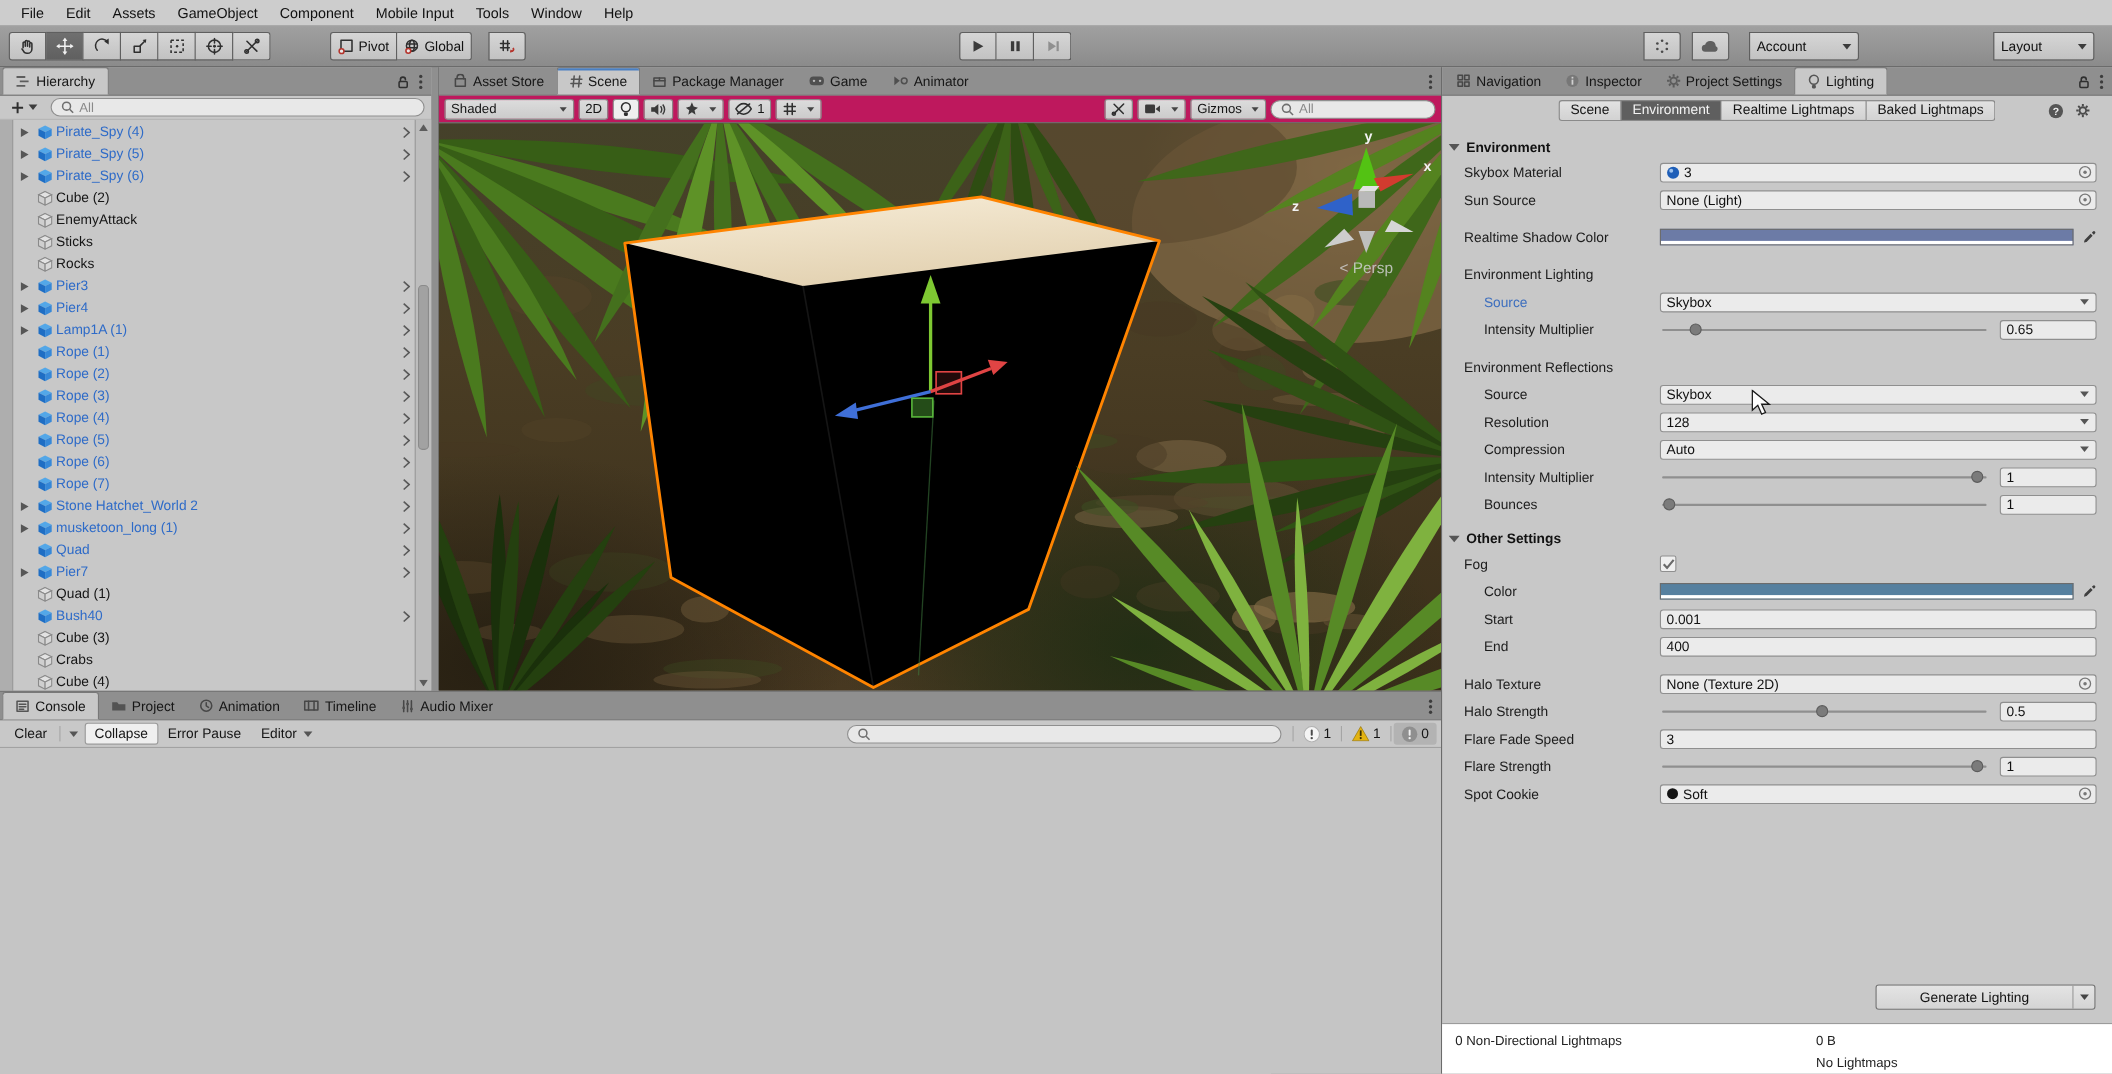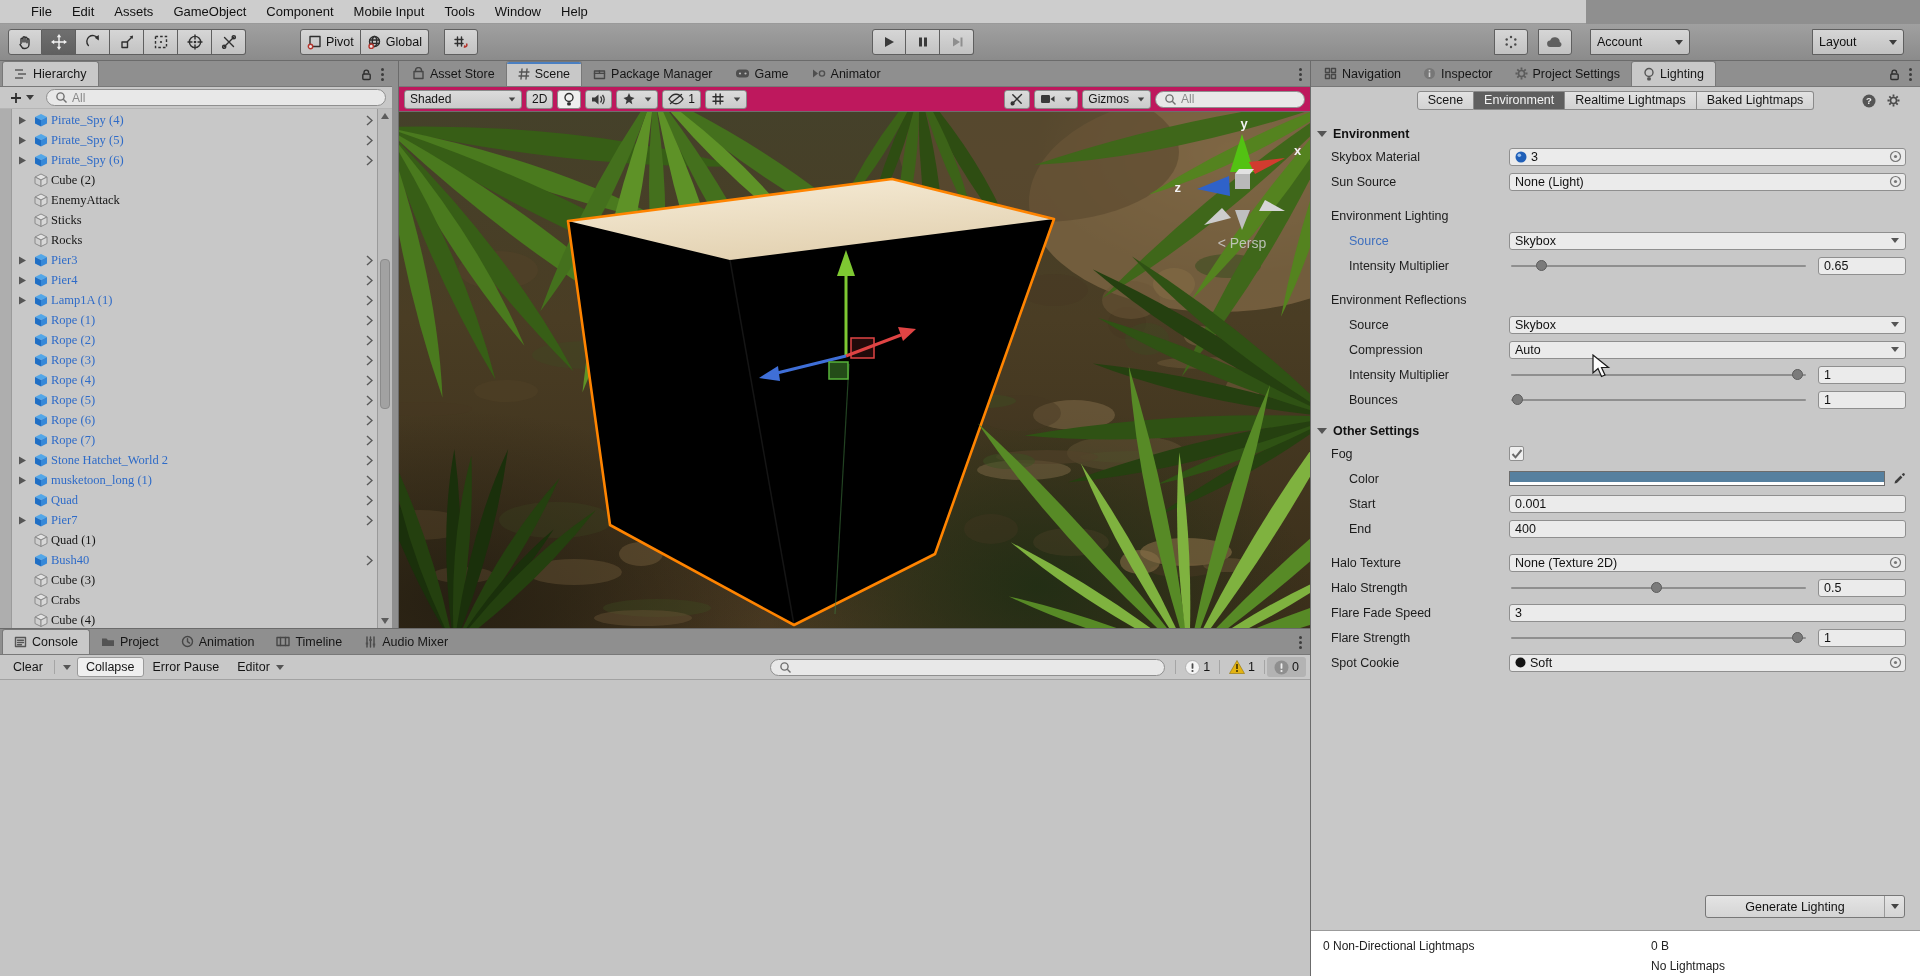--- a/index.html
+++ b/index.html
@@ -1,21 +1,21 @@
 <!DOCTYPE html>
 <html><head>
 <meta charset="utf-8">
 <style>
   *{margin:0;padding:0;box-sizing:border-box;}
   html,body{width:1920px;height:976px;overflow:hidden;font-family:"Liberation Sans",sans-serif;background:#8f8f8f;}
   .abs{position:absolute;}
   svg{display:block;}
 
   
-  .menubar{position:absolute;left:0;top:0;width:1586px;height:24px;background:#cdcdcd;border-bottom:1px solid #9a9a9a;display:flex;align-items:center;padding-left:22px;gap:2px;}
+  .menubar{position:absolute;left:0;top:0;width:1920px;height:24px;background:#cdcdcd;border-bottom:1px solid #9a9a9a;display:flex;align-items:center;padding-left:10px;gap:2px;}
   .menu-item{font-size:13px;color:#101010;padding:0 9px;line-height:23px;}
 
   
   .toolbar{position:absolute;left:0;top:24px;width:1920px;height:37px;background:linear-gradient(#a0a0a0,#8b8b8b);border-bottom:1px solid #6b6b6b;}
   .tgroup{position:absolute;top:5px;display:flex;}
   .tbtn{height:26px;min-width:34px;background:linear-gradient(#d6d6d6,#c2c2c2);border:1px solid #5f5f5f;border-left-width:0;display:flex;align-items:center;justify-content:center;padding:12px 6px;font-size:12.5px;color:#111;}
   .tgroup .tbtn:first-child{border-left-width:1px;border-radius:3px 0 0 3px;}
   .tgroup .tbtn:last-child{border-radius:0 3px 3px 0;}
   .tbtn.single{border-left-width:1px;border-radius:3px;}
   .tbtn.active{background:linear-gradient(#6f6f6f,#606060);}
@@ -31,21 +31,21 @@
   .tab.on{background:#c8c8c8;border-radius:3px 3px 0 0;border:1px solid #787878;border-bottom:none;}
   .tab.on.focus::before{content:"";position:absolute;left:0;top:0;right:0;height:2px;background:#4a7fc1;border-radius:3px 3px 0 0;}
   .tab-ic{opacity:.75;}
   .bar-icons{margin-left:auto;display:flex;align-items:center;gap:8px;padding:0 8px 5px 0;}
 
   
   .hsearchrow{position:absolute;left:0;top:26px;right:0;height:22px;display:flex;align-items:center;padding:0 6px 0 6px;gap:8px;border-bottom:1px solid #b5b5b5;}
   .addbtn{display:flex;align-items:center;gap:3px;padding:1px 4px;}
   .searchpill{flex:1;height:17px;background:#e8e8e8;border:1px solid #8f8f8f;border-radius:9px;display:flex;align-items:center;padding:0 8px;gap:4px;font-size:12px;color:#8a8a8a;}
   .vcol{position:absolute;left:0;top:48px;bottom:0;width:12px;background:#aeaeae;border-right:1px solid #9b9b9b;}
-  .htree{position:absolute;left:13px;top:49px;right:15px;bottom:0;overflow:hidden;font-family:Liberation Serif, serif;}
+  .htree{position:absolute;left:13px;top:49px;right:15px;bottom:0;overflow:hidden;}
   .tree-row{height:20px;display:flex;align-items:center;font-size:12.5px;color:#151515;}
   .tw-arrow{width:18px;flex:none;display:flex;justify-content:center;}
   .tw-icon{width:20px;flex:none;display:flex;justify-content:center;}
   .tw-label{flex:1;white-space:nowrap;overflow:hidden;}
   .tw-label.blue{color:#2e6bc8;}
   .tw-chev{width:16px;flex:none;display:flex;justify-content:center;}
   .vsb{position:absolute;right:0;top:48px;bottom:0;width:15px;background:#bdbdbd;border-left:1px solid #9a9a9a;}
   .vsb .thumb{position:absolute;left:2px;right:2px;top:150px;height:150px;background:#a2a2a2;border:1px solid #8b8b8b;border-radius:4px;}
   .sbarrow{position:absolute;left:0;right:0;height:14px;display:flex;align-items:center;justify-content:center;}
 
@@ -1378,20 +1378,31 @@
             <div style="position: absolute; right: 3px; top: 1px;">
               <svg width="13" height="13">
                 <circle cx="6.5" cy="6.5" r="5" stroke="#777" stroke-width="1.2" fill="none"></circle>
                 <circle cx="6.5" cy="6.5" r="1.6" fill="#777"></circle>
               </svg>
             </div>
           </div>
         </div>
       </div>
       <div class="lrow gap">
+        <div class="llabel">Realtime Shadow Color</div>
+        <div class="lctrl">
+          <div class="swatch" style="background: rgb(108, 123, 166);"></div>
+          <div>
+            <svg width="13" height="13">
+              <path d="M1.5 11.5l.6-2.4 5.5-5.5 1.8 1.8-5.5 5.5zM8.7 2.5l1.8 1.8 1-1a1.27 1.27 0 00-1.8-1.8z" fill="#3f3f3f"></path>
+            </svg>
+          </div>
+        </div>
+      </div>
+      <div class="lrow gap">
         <div class="llabel">Environment Lighting</div>
         <div class="lctrl"></div>
       </div>
       <div class="lrow">
         <div class="llabel ind blue">Source</div>
         <div class="lctrl">
           <div class="field">
             <div>Skybox</div>
             <div class="ddc"></div>
           </div>
@@ -1410,20 +1421,29 @@
       </div>
       <div class="lrow gap">
         <div class="llabel">Environment Reflections</div>
         <div class="lctrl"></div>
       </div>
       <div class="lrow">
         <div class="llabel ind">Source</div>
         <div class="lctrl">
           <div class="field">
             <div>Skybox</div>
+            <div class="ddc"></div>
+          </div>
+        </div>
+      </div>
+      <div class="lrow">
+        <div class="llabel ind">Resolution</div>
+        <div class="lctrl">
+          <div class="field">
+            <div>128</div>
             <div class="ddc"></div>
           </div>
         </div>
       </div>
       <div class="lrow">
         <div class="llabel ind">Compression</div>
         <div class="lctrl">
           <div class="field">
             <div>Auto</div>
             <div class="ddc"></div>

